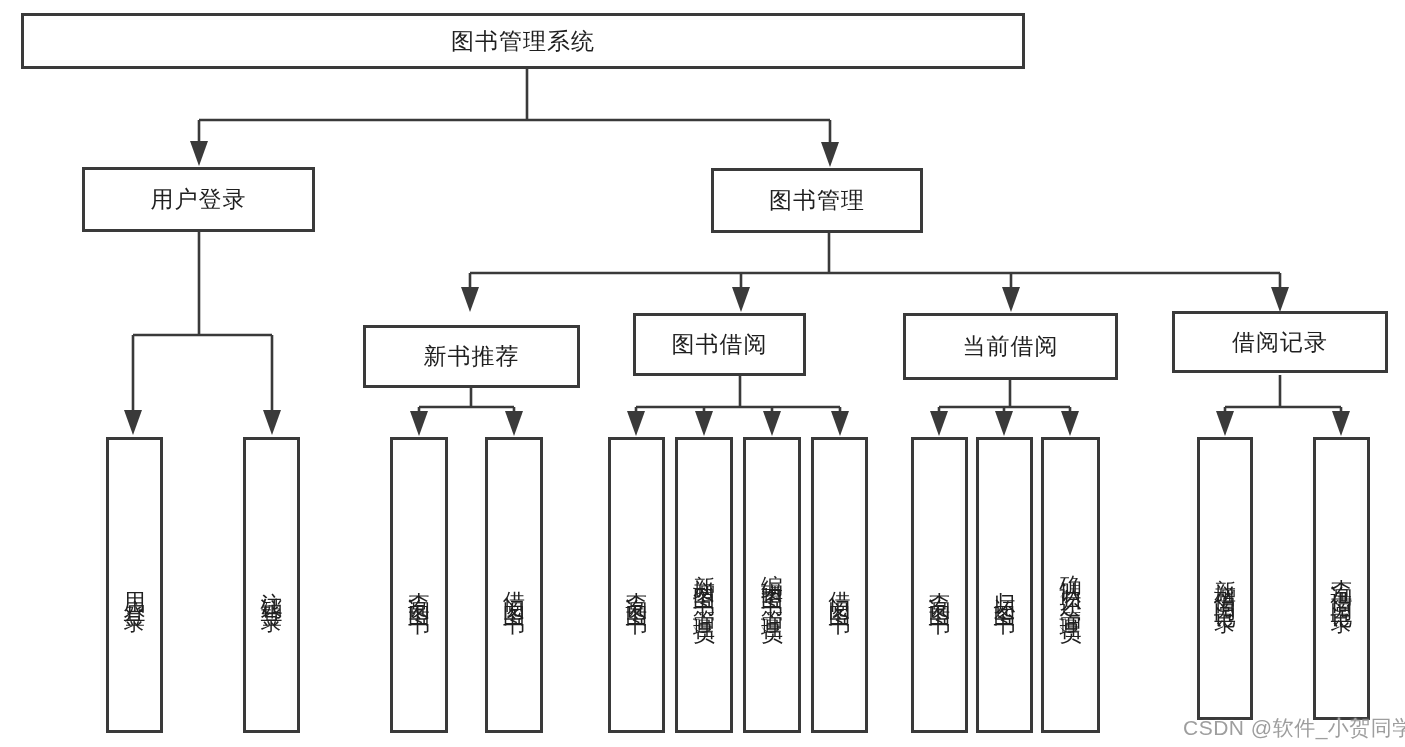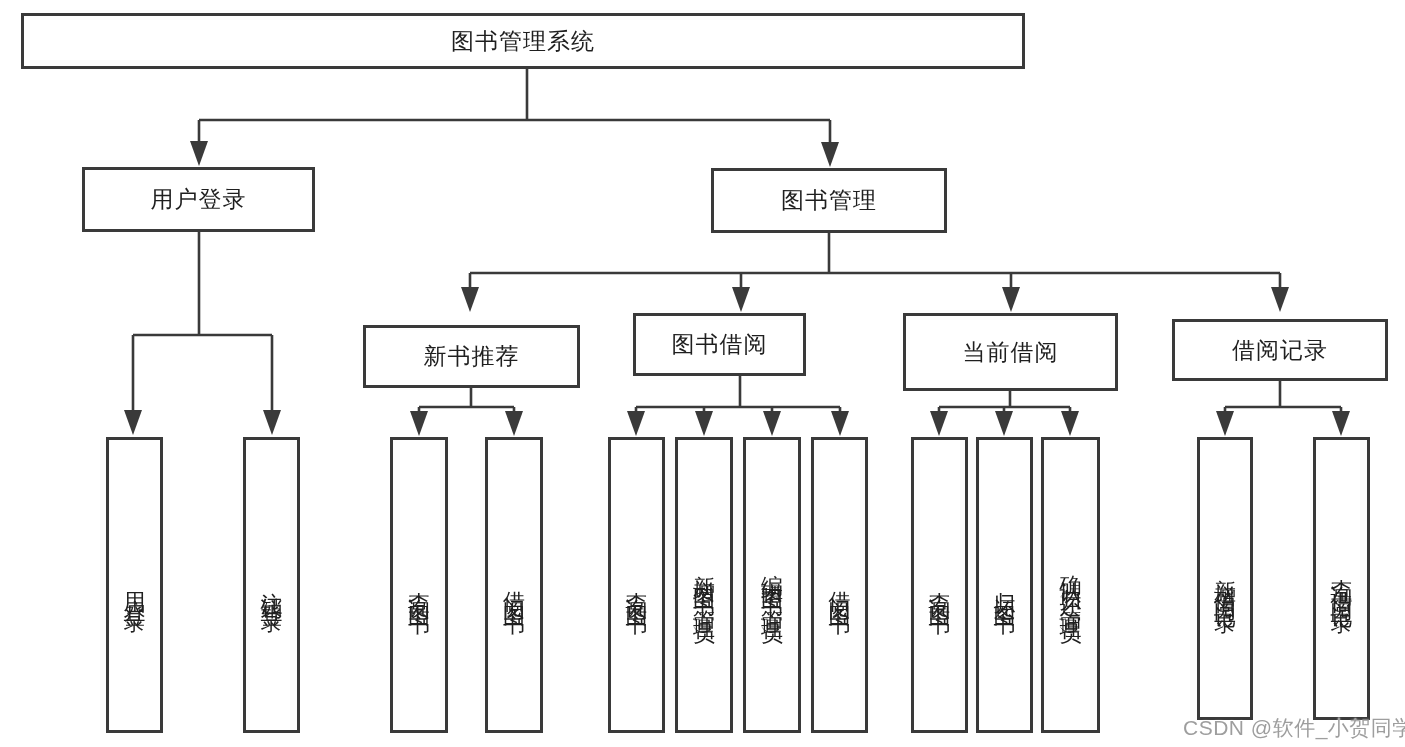--- a/index.html
+++ b/index.html
@@ -53,26 +53,26 @@
     <polygon class="head" points="1061,411 1079,411 1070,436"></polygon>
 
     <path class="wire" d="M1280 375 V407 M1225 407 H1341 M1225 407 V413 M1341 407 V413"></path>
     <polygon class="head" points="1216,411 1234,411 1225,436"></polygon>
     <polygon class="head" points="1332,411 1350,411 1341,436"></polygon>
   </svg>
 
   <div class="box h" style="left:21px;top:13px;width:1004px;height:56px">图书管理系统</div>
 
   <div class="box h" style="left:82px;top:167px;width:233px;height:65px">用户登录</div>
-  <div class="box h" style="left:711px;top:168px;width:236px;height:65px">图书管理</div>
+  <div class="box h" style="left:711px;top:168px;width:212px;height:65px">图书管理</div>
 
   <div class="box h" style="left:363px;top:325px;width:217px;height:63px">新书推荐</div>
   <div class="box h" style="left:633px;top:313px;width:173px;height:63px">图书借阅</div>
-  <div class="box h" style="left:903px;top:313px;width:215px;height:78px">当前借阅</div>
-  <div class="box h" style="left:1172px;top:319px;width:216px;height:62px">借阅记录</div>
+  <div class="box h" style="left:903px;top:313px;width:215px;height:67px">当前借阅</div>
+  <div class="box h" style="left:1172px;top:311px;width:216px;height:62px">借阅记录</div>
 
   <div class="box v" style="left:106px;top:437px;width:57px;height:296px">用户登录</div>
   <div class="box v" style="left:243px;top:437px;width:57px;height:296px">注销登录</div>
 
   <div class="box v" style="left:390px;top:437px;width:58px;height:296px">查询图书</div>
   <div class="box v" style="left:485px;top:437px;width:58px;height:296px">借阅图书</div>
 
   <div class="box v" style="left:608px;top:437px;width:57px;height:296px">查询图书</div>
   <div class="box v" style="left:675px;top:437px;width:58px;height:296px">新增图书（管理员）</div>
   <div class="box v" style="left:743px;top:437px;width:58px;height:296px">编辑图书（管理员）</div>

